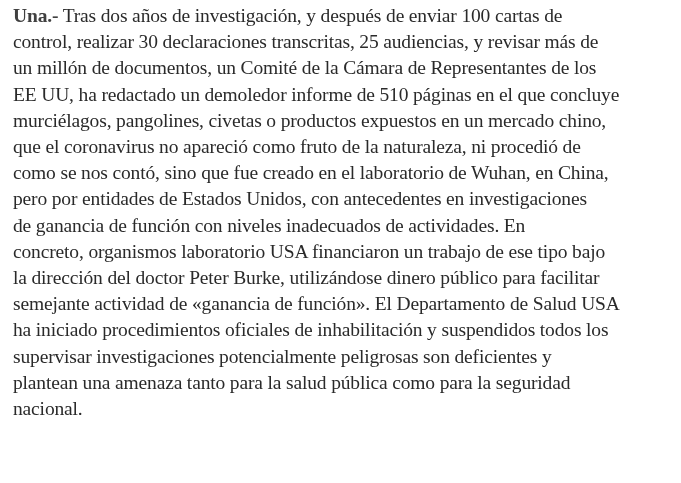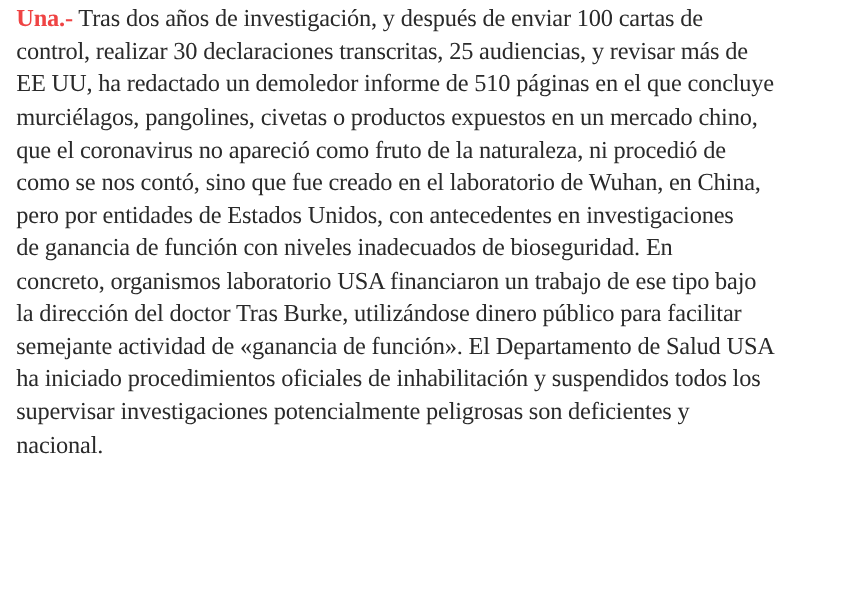--- a/index.html
+++ b/index.html
@@ -9,33 +9,35 @@
     left: 13px;
     top: 3px;
     width: 668px;
     font-family: "Liberation Serif", "DejaVu Serif", serif;
     font-size: 19.5px;
     line-height: 26.2px;
     color: #2a2a2a;
     letter-spacing: -0.15px;
   }
   .line { display: block; white-space: nowrap; }
-  .lead { font-weight: bold; color: #ef4444; }
+  .lead { font-weight: bold; color: #404040; }
 </style>
 </head>
 <body>
 
 <div class="article">
   <span class="line"><span class="lead">Una.-</span><span> Tras dos años de investigación, y después de enviar 100 cartas de</span></span>
   <span class="line">control, realizar 30 declaraciones transcritas, 25 audiencias, y revisar más de</span>
+  <span class="line">un millón de documentos, un Comité de la Cámara de Representantes de los</span>
   <span class="line">EE UU, ha redactado un demoledor informe de 510 páginas en el que concluye</span>
   <span class="line">murciélagos, pangolines, civetas o productos expuestos en un mercado chino,</span>
   <span class="line">que el coronavirus no apareció como fruto de la naturaleza, ni procedió de</span>
   <span class="line">como se nos contó, sino que fue creado en el laboratorio de Wuhan, en China,</span>
   <span class="line">pero por entidades de Estados Unidos, con antecedentes en investigaciones</span>
-  <span class="line">de ganancia de función con niveles inadecuados de bioseguridad. En</span>
+  <span class="line">de ganancia de función con niveles inadecuados de actividades. En</span>
   <span class="line">concreto, organismos laboratorio USA financiaron un trabajo de ese tipo bajo</span>
-  <span class="line">la dirección del doctor Tras Burke, utilizándose dinero público para facilitar</span>
+  <span class="line">la dirección del doctor Peter Burke, utilizándose dinero público para facilitar</span>
   <span class="line">semejante actividad de «ganancia de función». El Departamento de Salud USA</span>
   <span class="line">ha iniciado procedimientos oficiales de inhabilitación y suspendidos todos los</span>
   <span class="line">supervisar investigaciones potencialmente peligrosas son deficientes y</span>
+  <span class="line">plantean una amenaza tanto para la salud pública como para la seguridad</span>
   <span class="line">nacional.</span>
 </div>
 
 </body></html>

